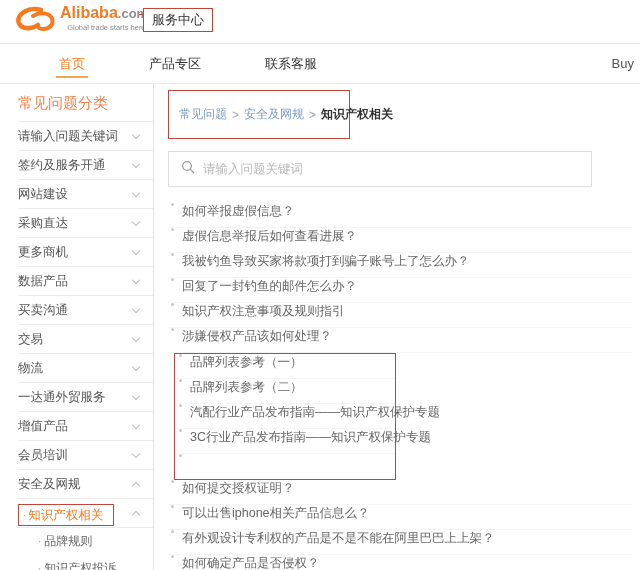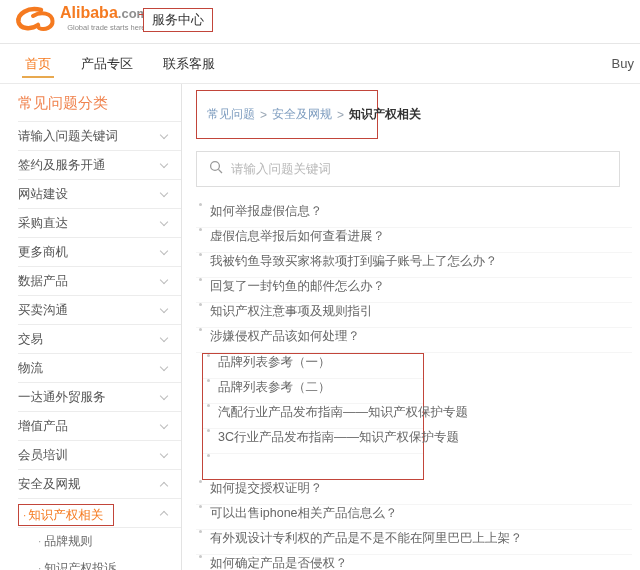--- a/index.html
+++ b/index.html
@@ -17,29 +17,29 @@
   .tagline { font-size:7.5px; color:#8a8a8a; margin-top:2px; text-align:right; }
   .svc-box { position:absolute; left:143px; top:8px; width:70px; height:24px;
              border:1px solid #c2453a; display:flex; align-items:center; justify-content:center;
              font-size:13px; color:#333; background:#fff; }
   .svc-tick { position:absolute; left:139px; top:14px; width:5px; height:1px; background:#c2453a; }
 
   
   .nav { position:relative; height:40px; border-bottom:1px solid #eaeaea; display:flex; align-items:center;
          padding:0 10px 0 25px; background:#fff; }
   .nav-item { position:relative; font-size:13px; color:#333; margin-right:30px; height:40px;
-              line-height:40px; cursor:pointer; }
+              line-height:40px; cursor:pointer;margin-left:34px; }
   .nav-item.active { color:#f57a20; }
   .nav-item.active::after { content:""; position:absolute; left:-3px; right:-3px; bottom:6px;
               height:2px; background:#e8a94f; }
   .nav-right { margin-left:auto; font-size:13px; color:#555; margin-right:-4px; cursor:pointer; }
 
   
   .content { display:flex; height:486px; }
-  .sidebar { width:182px; border-right:1px solid #e3e3e3; padding:6px 0 0 18px; }
+  .sidebar { width:154px; border-right:1px solid #e3e3e3; padding:6px 0 0 18px; }
   .sb-title { color:#f0834e; font-size:15px; padding:4px 0 8px 0; }
   .sb-list { list-style:none; border-top:1px solid #ececec; }
   .sb-item { position:relative; height:29px; line-height:29px; border-bottom:1px solid #ececec;
              font-size:12.5px; color:#555; padding-right:26px; margin-right:0; cursor:pointer;
              white-space:nowrap; overflow:hidden; }
   .chev { position:absolute; right:14px; display:inline-block; width:6px; height:6px;
           border-right:1px solid #bcbcbc; border-bottom:1px solid #bcbcbc; }
   .chev.down { transform:rotate(45deg); top:10px; }
   .chev.up   { transform:rotate(-135deg); top:13px; }
   .sb-sub { position:relative; height:29px; line-height:29px; border-bottom:1px solid #ececec;

